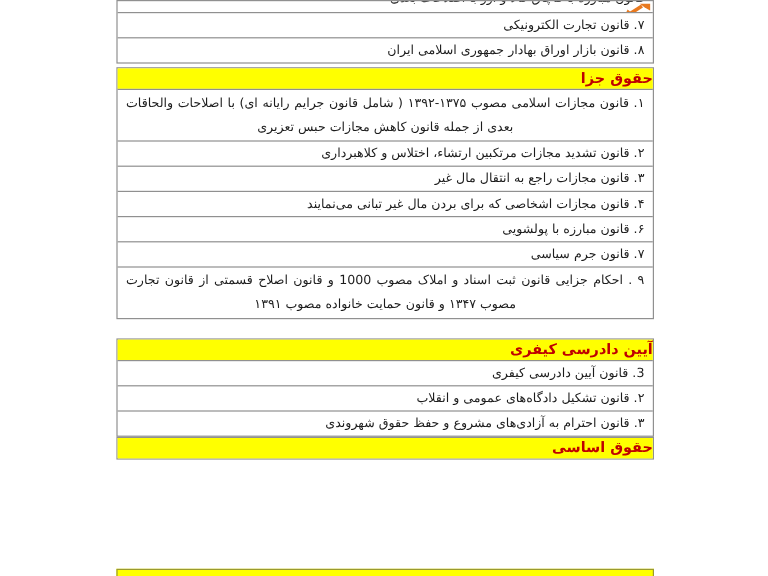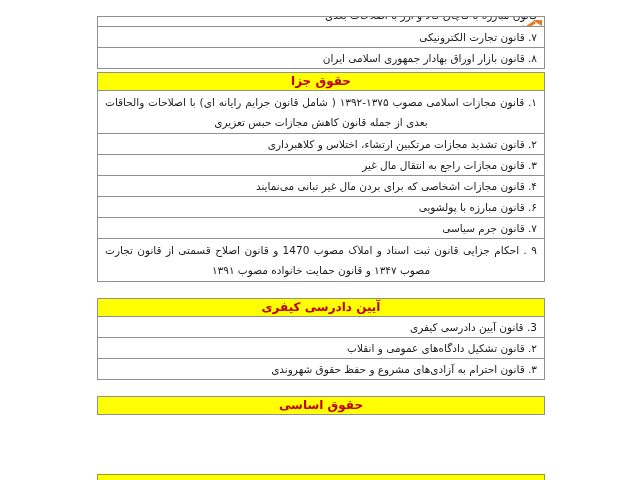--- a/index.html
+++ b/index.html
@@ -10,21 +10,20 @@
     font-family: "DejaVu Sans", sans-serif;
   }
   .page { position: relative; width: 640px; height: 480px; background: #ffffff; }
   .doc-col { position: absolute; left: 97px; top: 0; width: 448px; }
 
   .tbl {
     border: 1px solid #909090;
     background: #ffffff;
     box-sizing: border-box;
     width: 448px;
-    margin-top: 16px;
   }
   .tbl > div { border-top: 1px solid #909090; }
   .tbl > div:first-child { border-top: none; }
 
   .row {
     direction: rtl;
     text-align: right;
     padding: 0 7px;
     font-size: 10.5px;
     color: #1c1c1c;
@@ -43,21 +42,21 @@
     text-align: justify;
     text-align-last: center;
   }
   .row.clipped { height: 9px; }
   .row.clipped .clip-inner { display: block; margin-top: -12px; }
 
   .hdr {
     background: #ffff00;
     color: #bf0000;
     font-weight: bold;
-    text-align: center;
+    text-align: right;
     font-size: 12px;
     height: 17px;
     line-height: 17px;
     direction: rtl;
   }
 
   .sec-jaza { margin-top: 3px; }
   .sec-dadresi { margin-top: 16px; }
   .sec-asasi { }
 
@@ -99,21 +98,21 @@
     </div>
 
     <div class="tbl sec-jaza">
       <div class="hdr">حقوق جزا</div>
       <div class="row double">۱. قانون مجازات اسلامی مصوب ۱۳۷۵-۱۳۹۲ ( شامل قانون جرایم رایانه ای) با اصلاحات والحاقات بعدی از جمله قانون کاهش مجازات حبس تعزیری</div>
       <div class="row">۲. قانون تشدید مجازات مرتکبین ارتشاء، اختلاس و کلاهبرداری</div>
       <div class="row">۳. قانون مجازات راجع به انتقال مال غیر</div>
       <div class="row">۴. قانون مجازات اشخاصی که برای بردن مال غیر تبانی می‌نمایند</div>
       <div class="row">۶. قانون مبارزه با پولشویی</div>
       <div class="row">۷. قانون جرم سیاسی</div>
-      <div class="row double">۹ . احکام جزایی قانون ثبت اسناد و املاک مصوب 1470 و قانون اصلاح قسمتی از قانون تجارت مصوب ۱۳۴۷ و قانون حمایت خانواده مصوب ۱۳۹۱</div>
+      <div class="row double">۹ . احکام جزایی قانون ثبت اسناد و املاک مصوب 1000 و قانون اصلاح قسمتی از قانون تجارت مصوب ۱۳۴۷ و قانون حمایت خانواده مصوب ۱۳۹۱</div>
     </div>
 
     <div class="tbl sec-dadresi">
       <div class="hdr">آیین دادرسی کیفری</div>
       <div class="row">3. قانون آیین دادرسی کیفری</div>
       <div class="row">۲. قانون تشکیل دادگاه‌های عمومی و انقلاب</div>
       <div class="row">۳. قانون احترام به آزادی‌های مشروع و حفظ حقوق شهروندی</div>
     </div>
 
     <div class="tbl sec-asasi">

